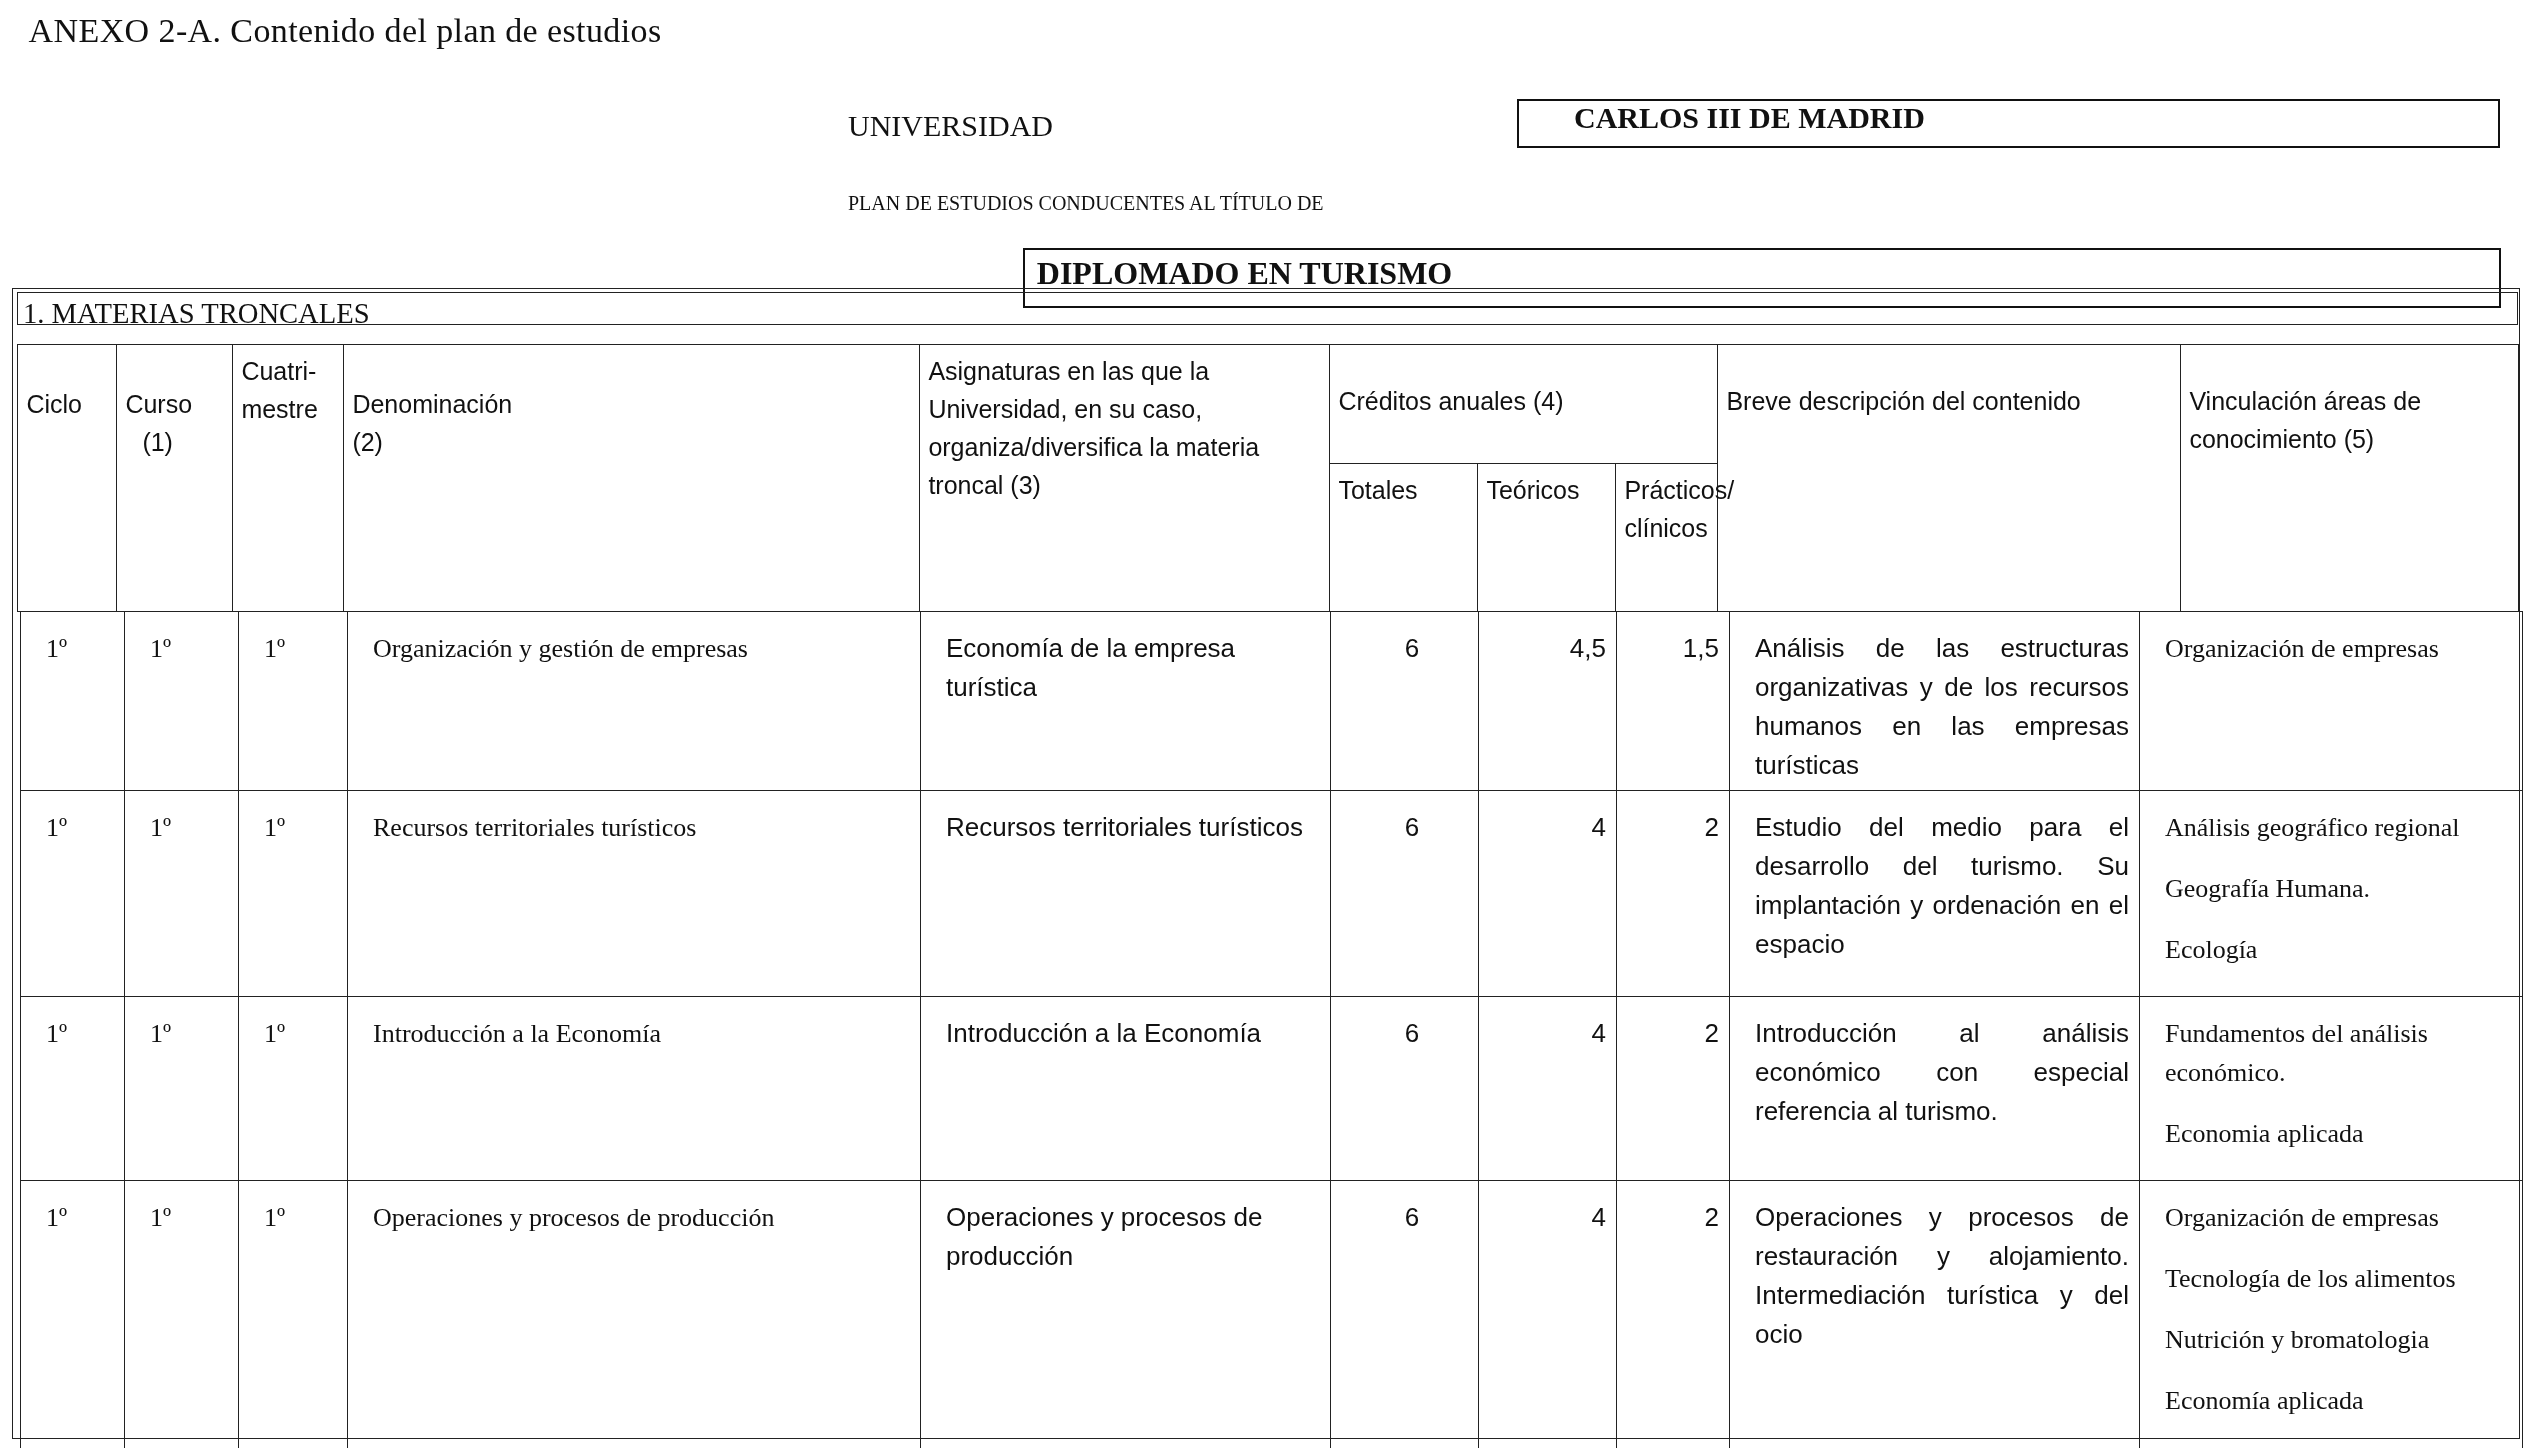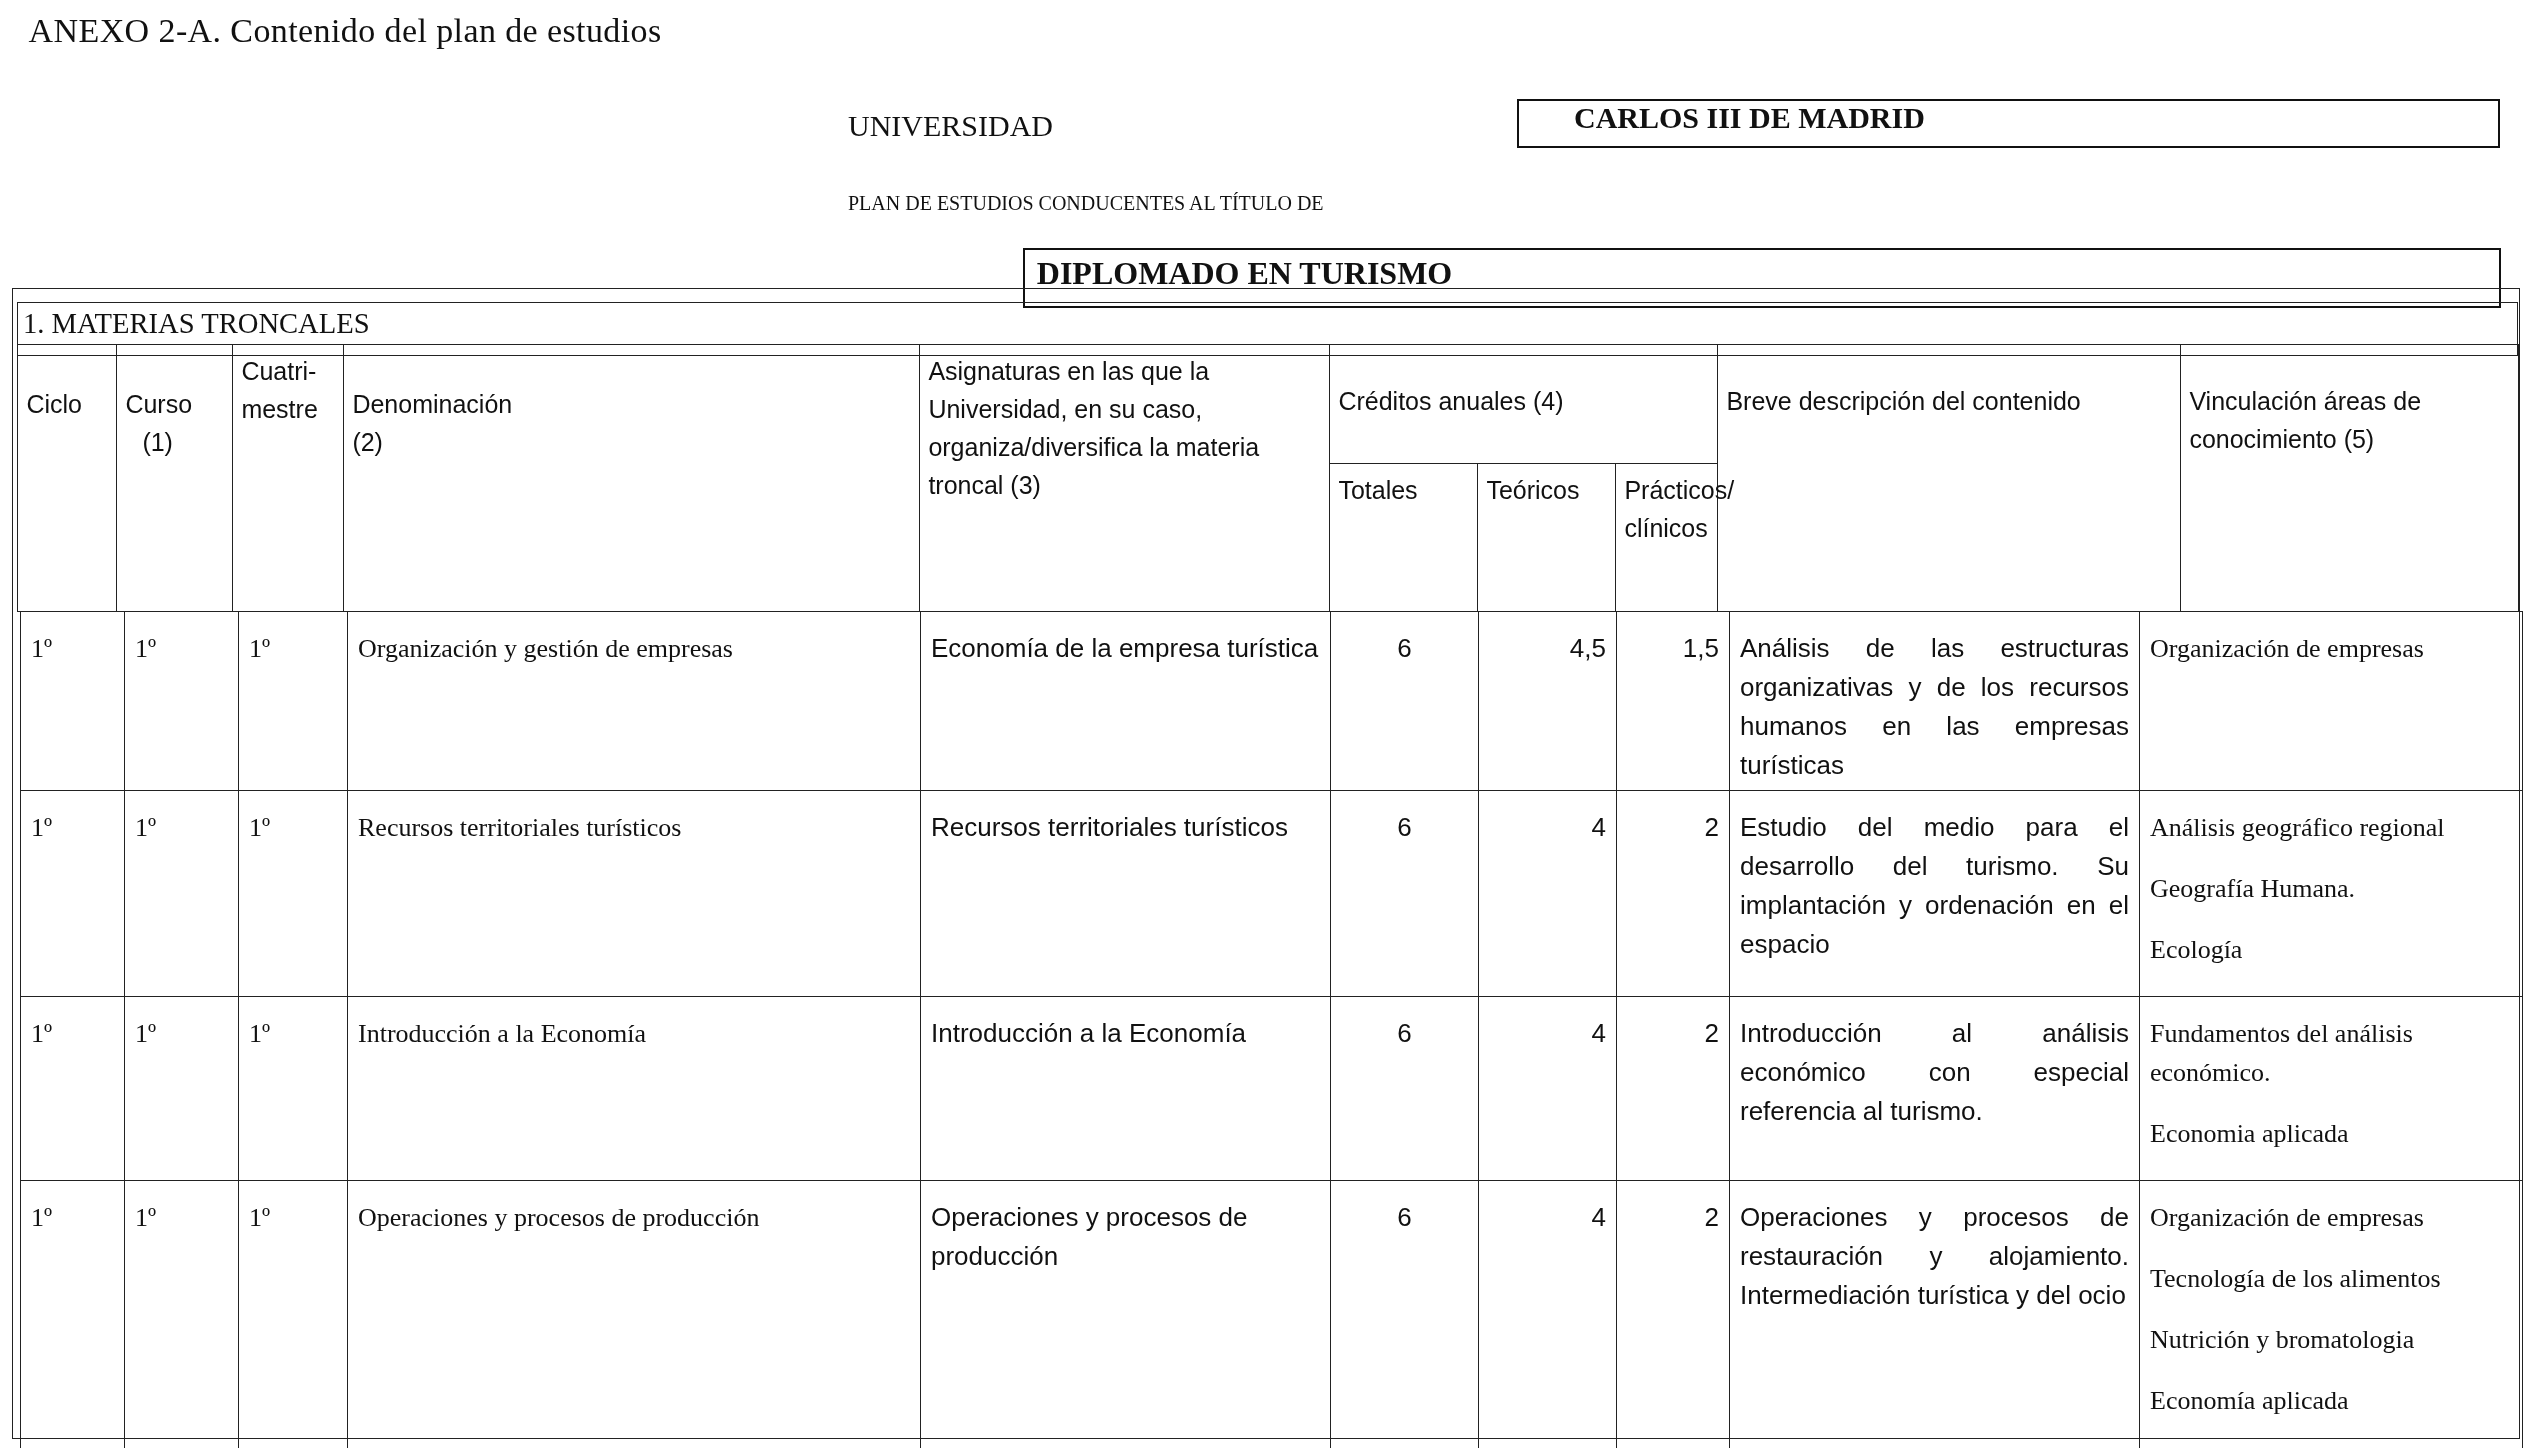--- a/index.html
+++ b/index.html
@@ -11,31 +11,31 @@
     .annex-title { left: 28.6px; top: 11.8px; font-size: 34px; letter-spacing: 0.4px; }
     .annex-title b { font-weight: normal; }
     .univ-label { left: 848px; top: 109px; font-size: 30px; }
     .univ-box { left: 1517px; top: 99px; width: 983px; height: 49px; border: 2.5px solid #111; box-sizing: border-box; }
     .univ-box span { position: absolute; left: 55px; top: 0; font-size: 30px; font-weight: bold; }
     .plan-label { left: 848px; top: 192px; font-size: 20px; }
     .title-box { left: 1023px; top: 248px; width: 1478px; height: 60px; border: 2.5px solid #111; box-sizing: border-box; }
     .title-box span { position: absolute; left: 11.8px; top: 5px; font-size: 32px; font-weight: bold; }
 
     .outer-frame { left: 11.8px; top: 288px; width: 2508px; height: 1151px; border: 1.7px solid #222; box-sizing: border-box; }
-    .section-head { left: 17px; top: 302px; width: 2501px; height: 54px; border: 1.7px solid #222; box-sizing: border-box; }
+    .section-head { left: 17px; top: 292px; width: 2501px; height: 33px; border: 1.7px solid #222; box-sizing: border-box; }
     .section-head span { position: absolute; left: 5px; top: 5px; font-size: 28.6px; }
 
     table.hdr, table.body {
       position: absolute; border-collapse: collapse; table-layout: fixed;
       font-family: "Liberation Sans", "DejaVu Sans", sans-serif;
     }
     table.hdr { left: 17px; top: 344px; width: 2501px; }
     table.hdr td { border: 1.7px solid #222; vertical-align: top; font-size: 25px; padding: 6.7px 8.4px; line-height: 38px; }
     table.body { left: 20px; top: 611px; width: 2501px; }
-    table.body td { border: 1.7px solid #222; vertical-align: top; font-size: 26px; padding: 17px 10px 5px 10px; line-height: 39px; }
+    table.body td { border: 1.7px solid #222; vertical-align: top; font-size: 26px; padding: 17px 10px 5px 25px; line-height: 39px; }
     .serif { font-family: "Liberation Serif", "DejaVu Serif", serif; }
     .num-c { text-align: center; }
     .num-r { text-align: right; margin-left: 20px; }
     .just { text-align: justify; }
     .areas div { margin-bottom: 22px; }
     .hdr-curso { text-align: left; }
     .hdr-curso .sub { display: block; padding-left: 17px; }
   </style>
 </head>
 <body>

